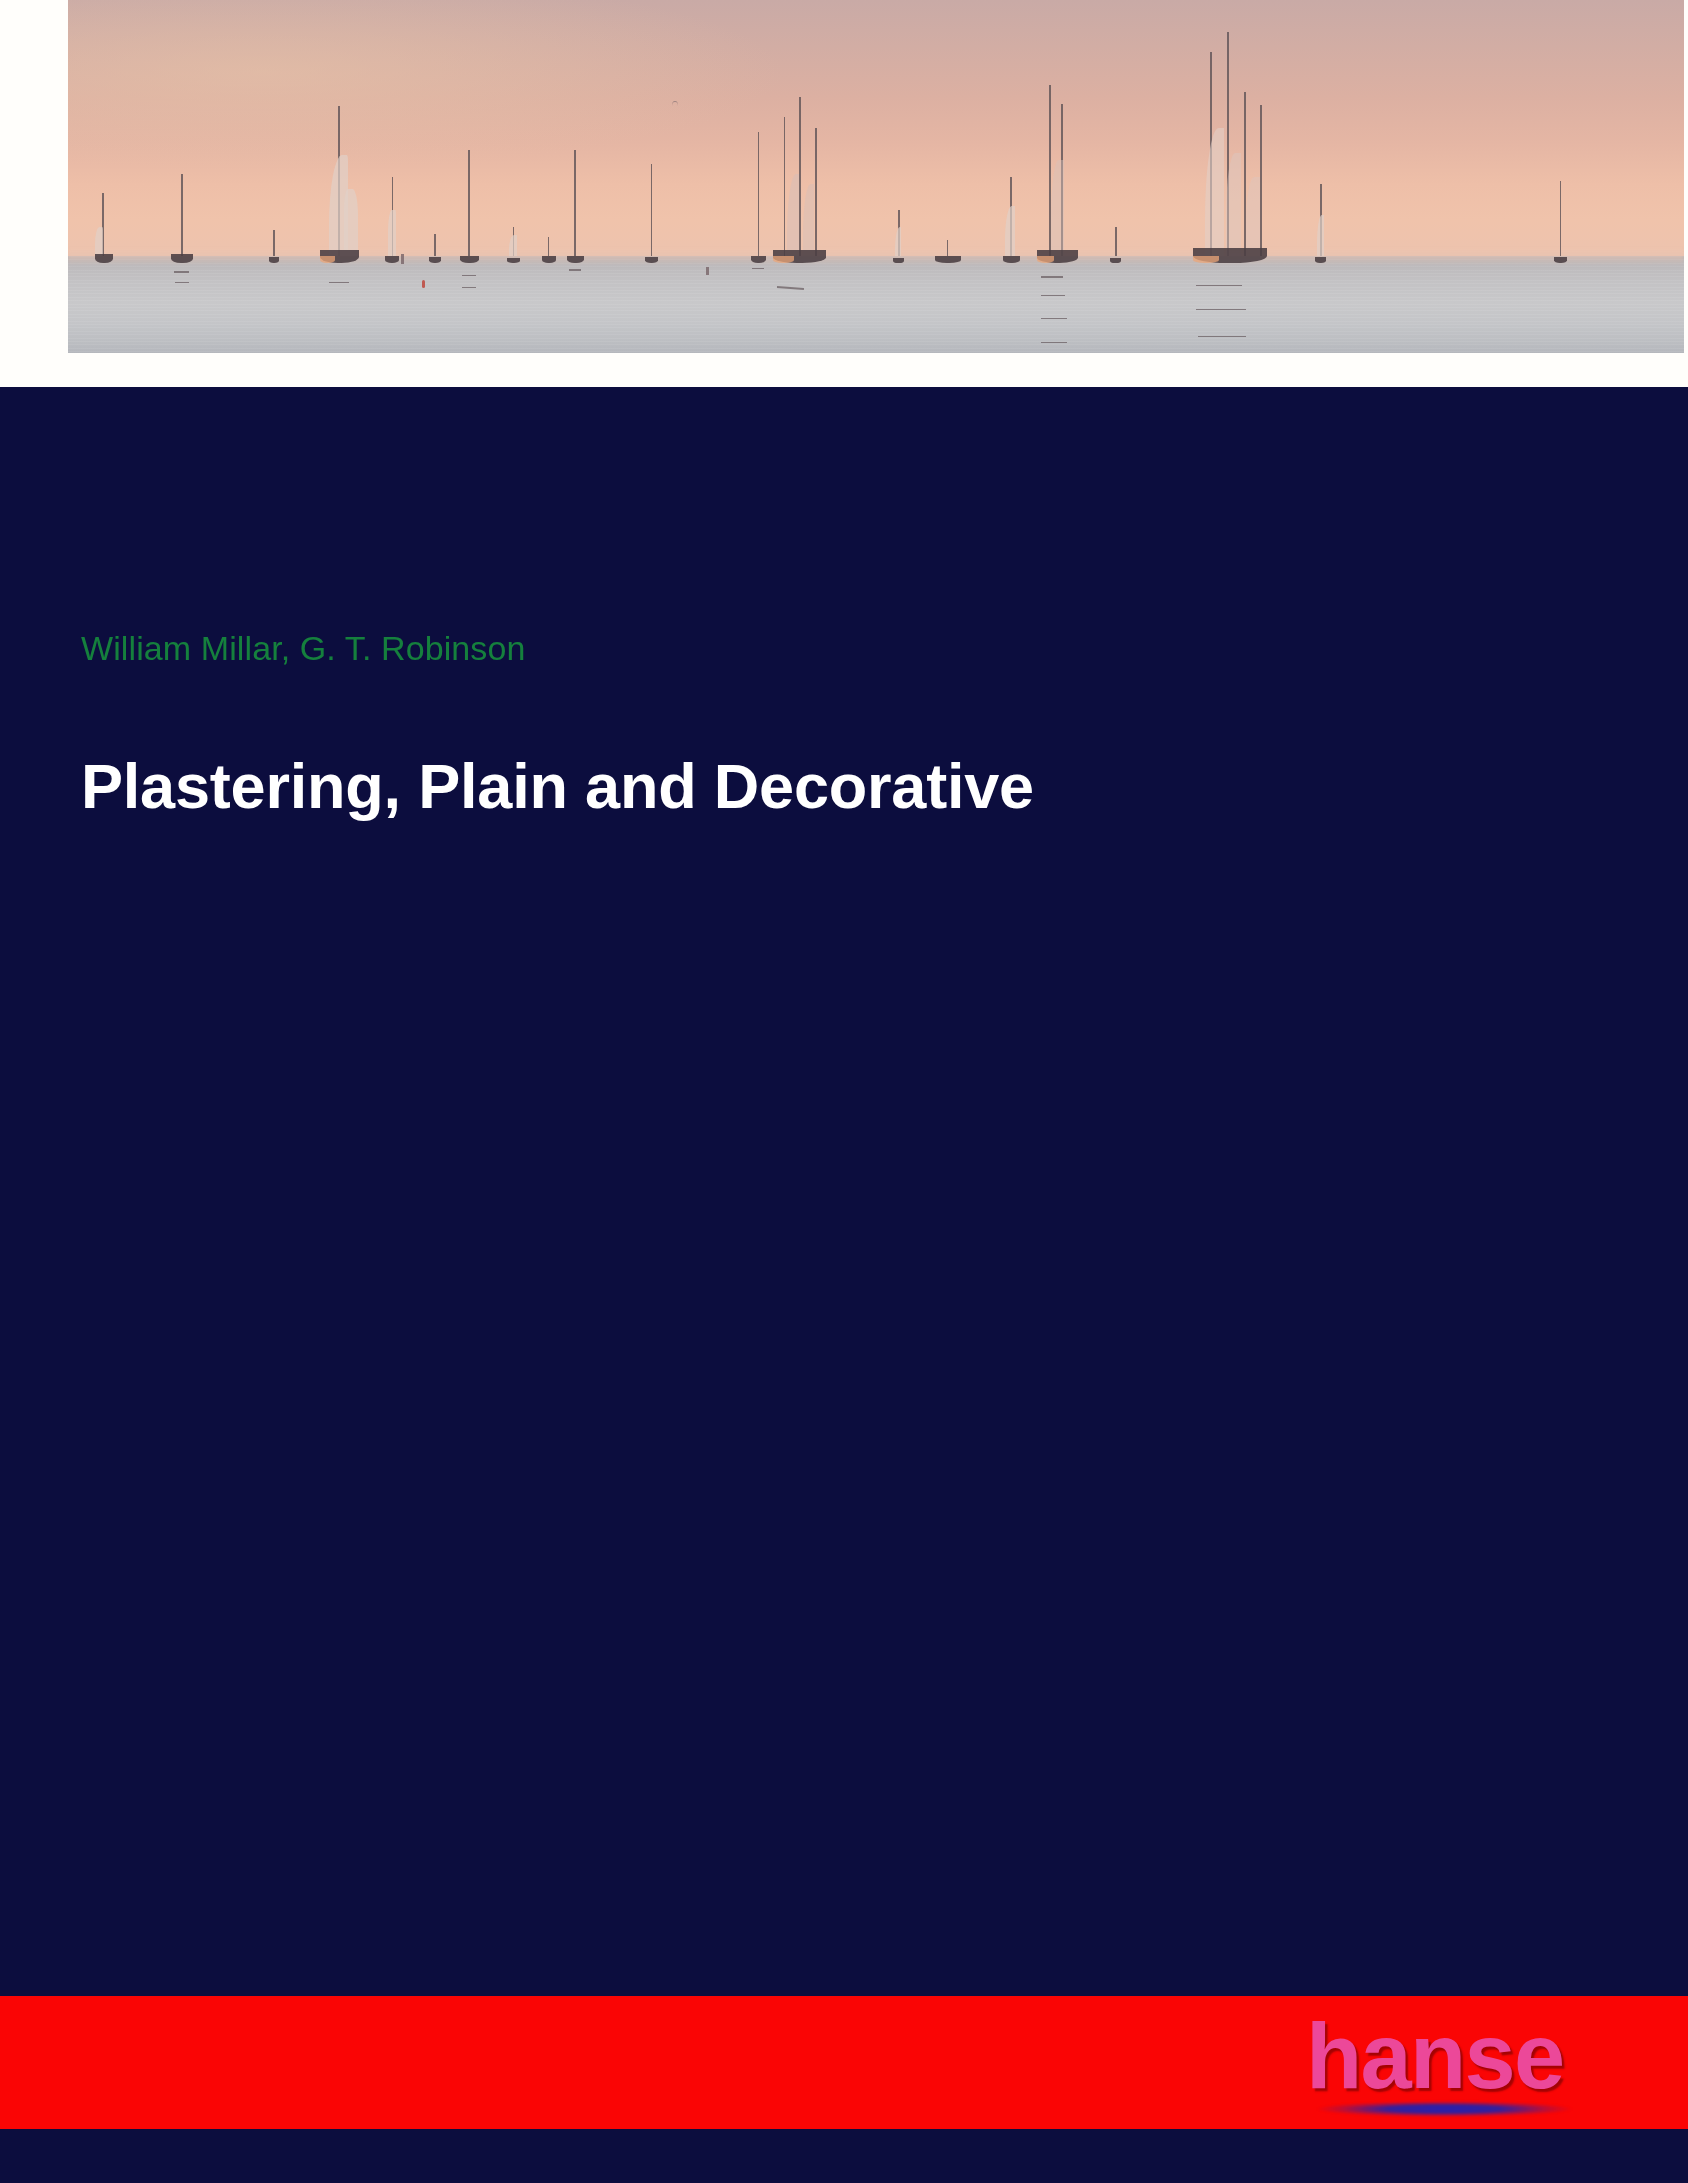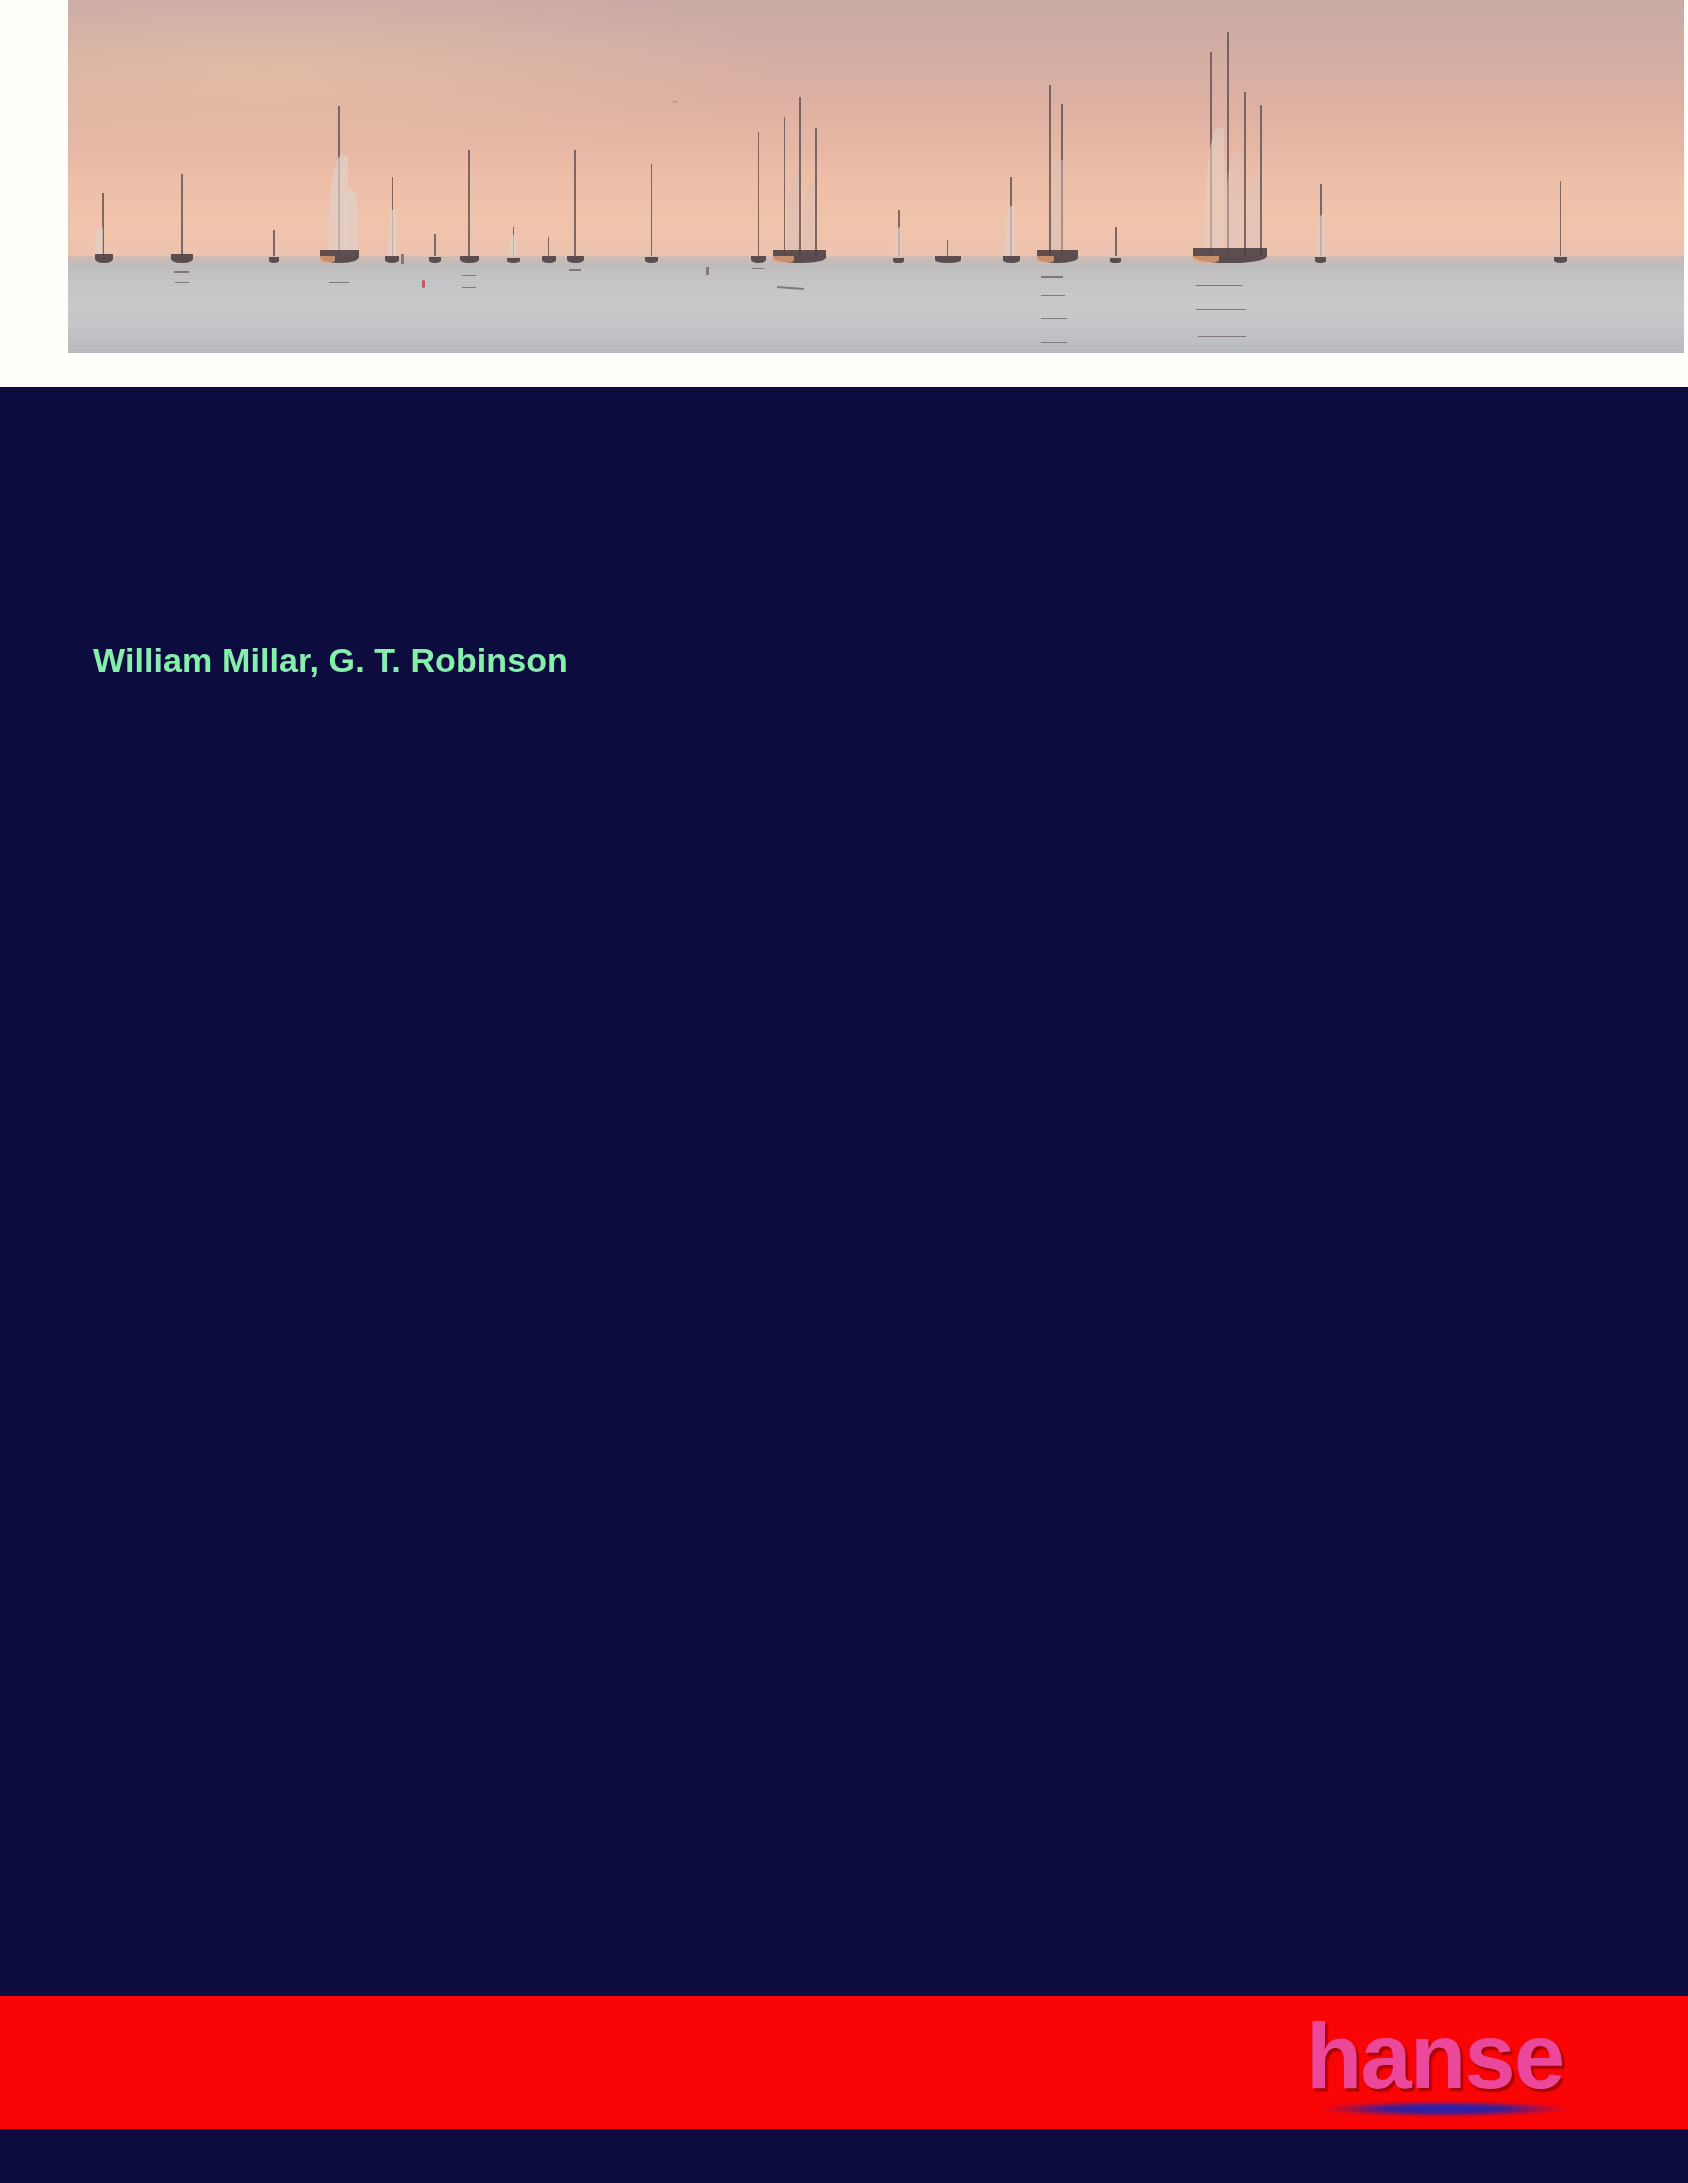--- a/index.html
+++ b/index.html
@@ -166,26 +166,26 @@
   }
 
   .text-block {
     position: absolute;
     left: 81px;
     top: 240px;
     width: 1472px;
   }
 
   .author {
-    color: #86efac;
+    color: #15803d;
     font-size: 34px;
-    font-weight: 700;
+    font-weight: 400;
     letter-spacing: 0.1px;
     line-height: 1.25;
-    margin: 12px;
+    margin: 0;
   }
 
   .title {
     color: #ffffff;
     font-size: 63px;
     font-weight: 700;
     line-height: 1.15;
     letter-spacing: -0.2px;
     margin: 80px 0 0 0;
   }
@@ -399,20 +399,21 @@
         <div class="hull" style="left:0.9px; width:13px; height:6px;"></div>
       </div>
 
       <div class="buoy" style="left:638px; bottom:22%; height:8.6px;"></div>
     </div>
   </div>
 
   <div class="navy">
     <div class="text-block">
       <p class="author">William Millar, G. T. Robinson</p>
+      <h1 class="title">Plastering, Plain and Decorative</h1>
     </div>
   </div>
 
   <div class="red-band"></div>
   <div class="logo">
     <span class="logo-word">hanse</span>
     <span class="logo-swoosh"></span>
   </div>
   <div class="bottom-navy"></div>
 

